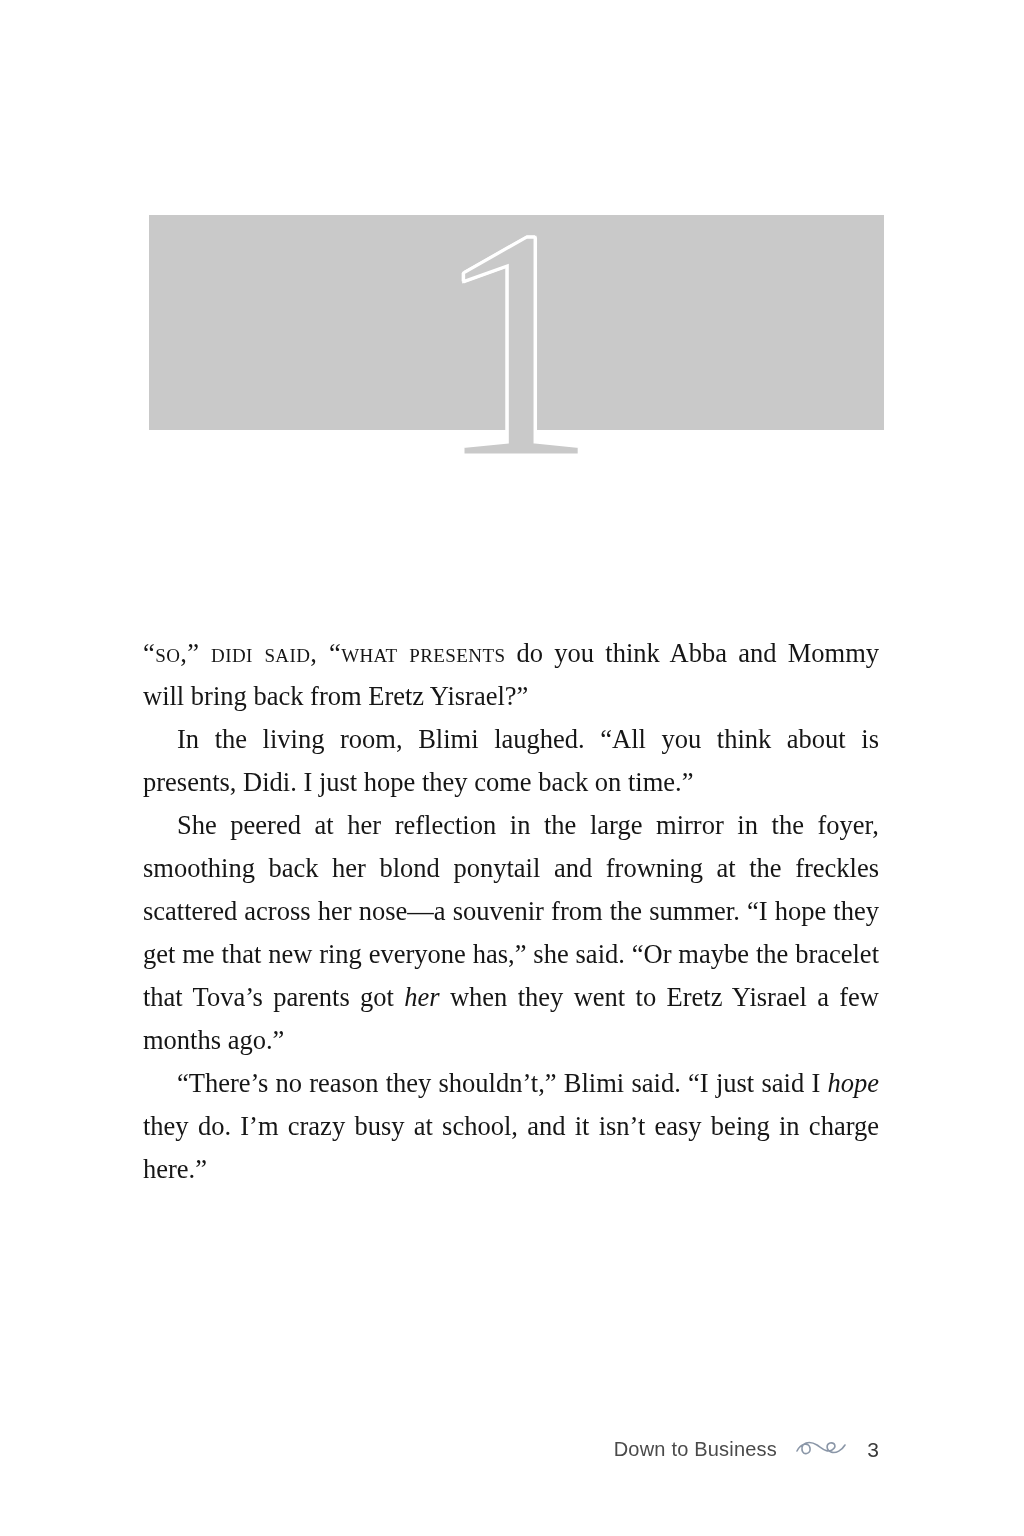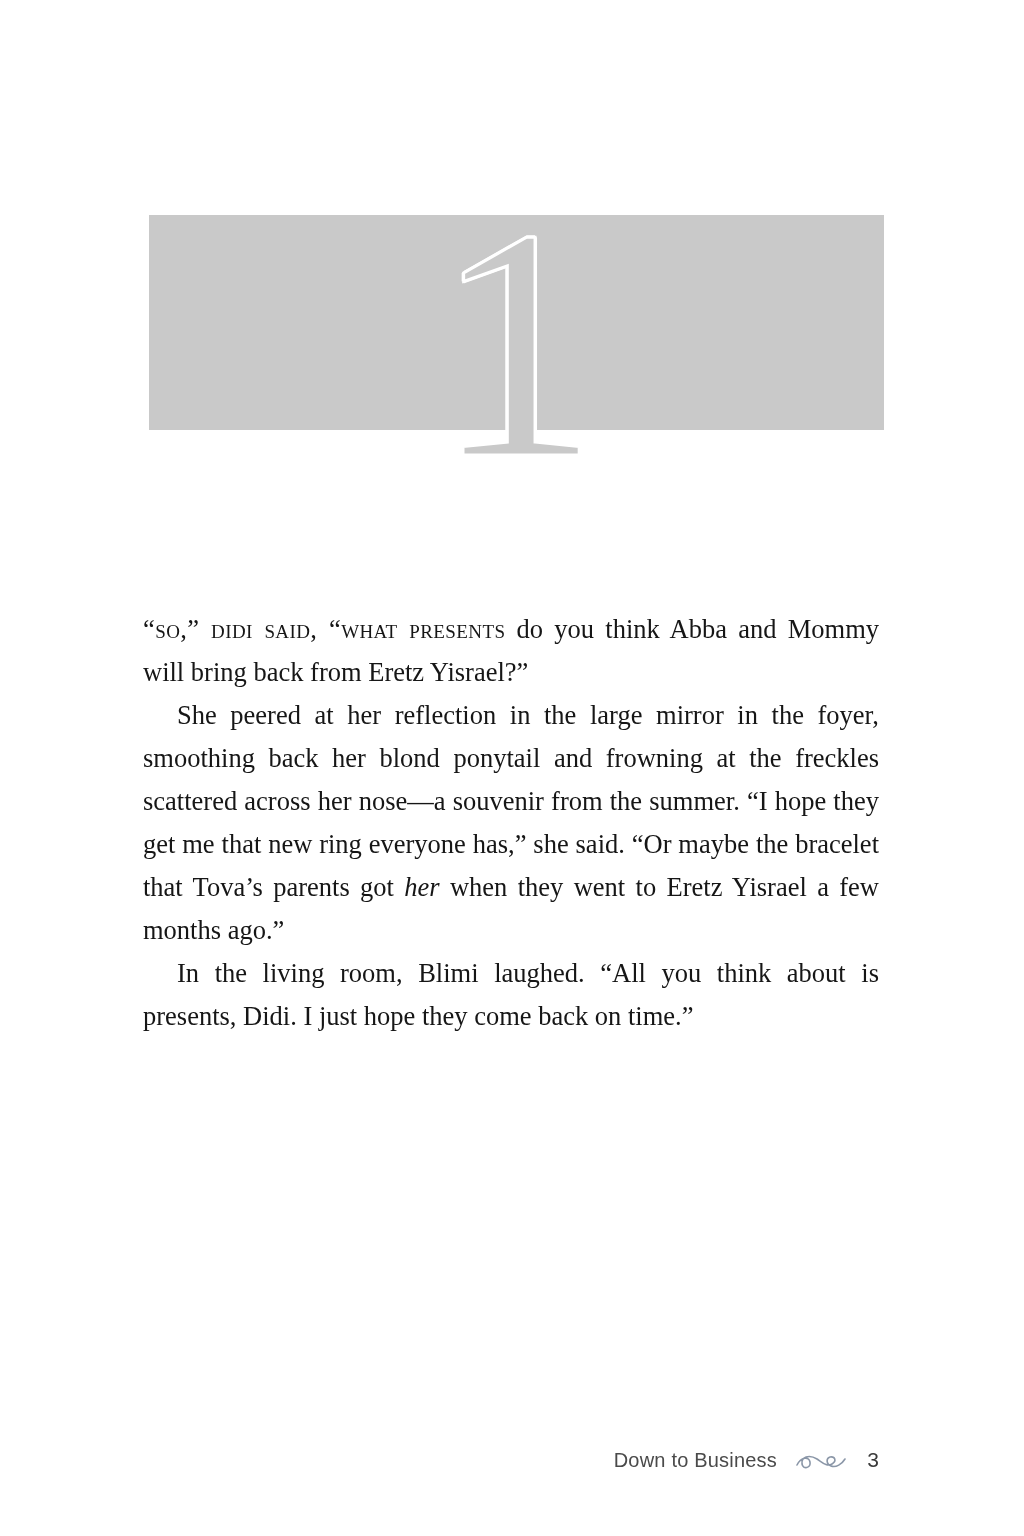--- a/index.html
+++ b/index.html
@@ -59,39 +59,40 @@
     line-height: 43px;
     text-align: justify;
     color: #161616;
   }
   .body-text p {
     margin: 0;
     text-indent: 34px;
   }
   .body-text p.first {
     text-indent: 0;
+    margin-top: 24px;
   }
   .sc {
     font-variant: small-caps;
     font-size: 1.0em;
     letter-spacing: 0.4px;
   }
   em {
     font-style: italic;
   }
 
   
   .footer {
     position: absolute;
     left: 143px;
     top: 1438px;
     width: 736px;
     height: 34px;
     display: flex;
-    align-items: flex-end;
+    align-items: flex-start;
     justify-content: flex-end;
     gap: 18px;
   }
   .footer-title {
     font-family: "Liberation Sans", sans-serif;
     font-size: 20px;
     color: #4a4a4a;
     letter-spacing: 0.2px;
   }
   .footer-orn {
@@ -111,22 +112,23 @@
 <body>
 
 <div class="page">
 
   <div class="chapter-banner">
     <div class="chapter-number">1</div>
   </div>
 
   <div class="body-text" id="body-text">
       <p class="first"><span class="sc">“so,” didi said, “what presents</span><span> do you think Abba and Mommy will bring back from Eretz Yisrael?”</span></p>
+      <p class=""><span>In the living room, Blimi laughed. “All you think about is presents, Didi. I just hope they come back on time.”</span></p>
       <p class=""><span>She peered at her reflection in the large mirror in the foyer, smoothing back her blond ponytail and frowning at the freckles scattered across her nose—a souvenir from the summer. “I hope they get me that new ring everyone has,” she said. “Or maybe the bracelet that Tova’s parents got </span><em>her</em><span> when they went to Eretz Yisrael a few months ago.”</span></p>
-      <p class=""><span>In the living room, Blimi laughed. “All you think about is presents, Didi. I just hope they come back on time.”</span></p>
+      <p class=""><span>“There’s no reason they shouldn’t,” Blimi said. “I just said I </span><em>hope</em><span> they do. I’m crazy busy at school, and it isn’t easy being in charge here.”</span></p>
     </div>
 
   <div class="footer">
     <span class="footer-title">Down to Business</span>
     <span class="footer-orn">
       <svg width="52" height="20" viewBox="0 0 52 20" aria-hidden="true">
         <path d="M2 13 C6 5, 14 4, 15 10 C16 16, 8 18, 7 12 C6 5, 14 2, 22 7 C28 11, 32 15, 37 12 C42 9, 40 4, 35 5 C31 6, 31 12, 36 14 C41 16, 47 12, 50 7" fill="none" stroke="#8b97a8" stroke-width="1.6" stroke-linecap="round"></path>
       </svg>
     </span>
     <span class="footer-page">3</span>

